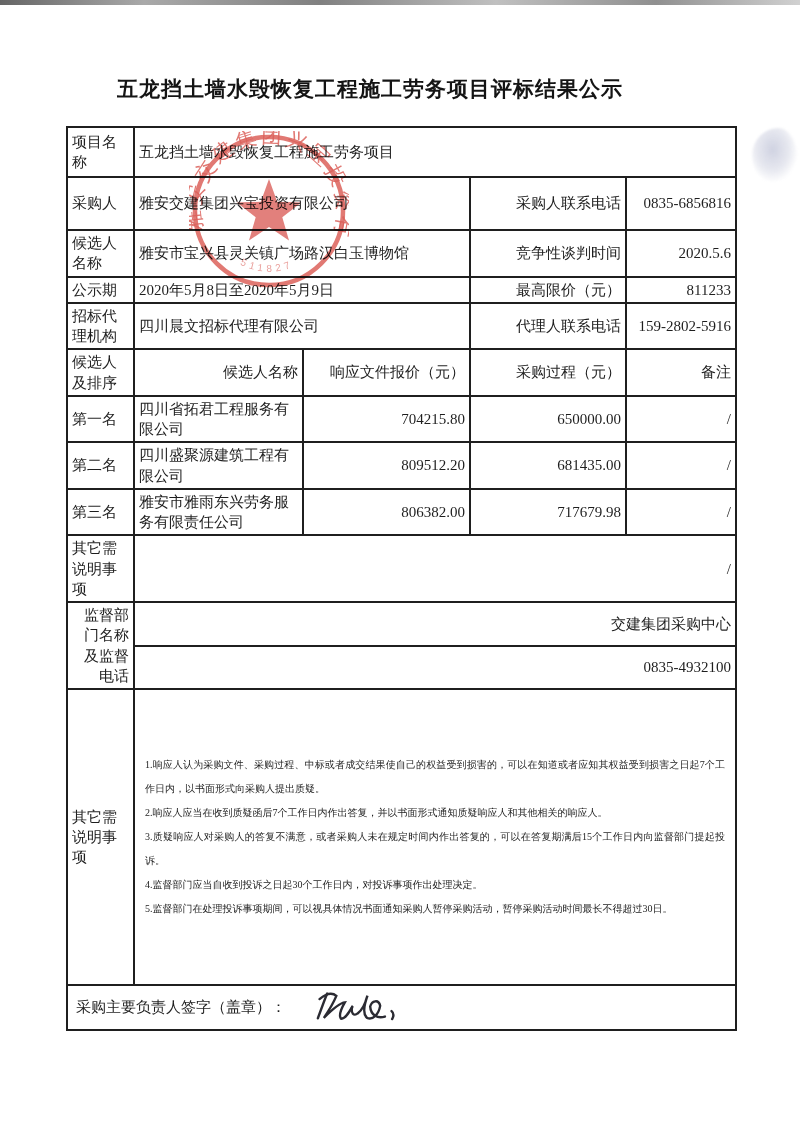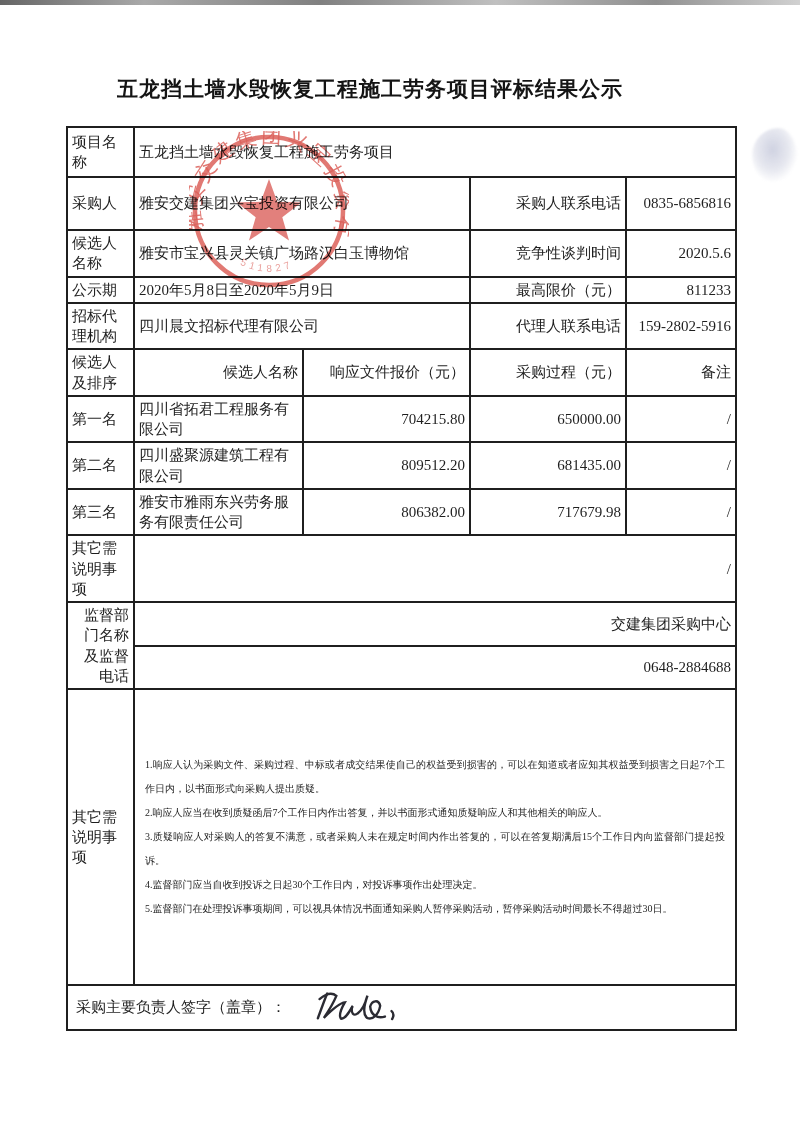--- a/index.html
+++ b/index.html
@@ -127,21 +127,21 @@
   <tr style="height:43px">
     <td class="lab">其它需说明事项</td>
     <td class="c" colspan="4">/</td>
   </tr>
 
   <tr style="height:38px">
     <td class="lab c" rowspan="2">监督部门名称及监督电话</td>
     <td class="c" colspan="4">交建集团采购中心</td>
   </tr>
   <tr style="height:38px">
-    <td class="c" colspan="4">0648-2884688</td>
+    <td class="c" colspan="4">0835-4932100</td>
   </tr>
 
   <tr style="height:296px">
     <td class="lab">其它需说明事项</td>
     <td colspan="4">
       <div class="obj-text">1.响应人认为采购文件、采购过程、中标或者成交结果使自己的权益受到损害的，可以在知道或者应知其权益受到损害之日起7个工作日内，以书面形式向采购人提出质疑。</div>
       <div class="obj-text">2.响应人应当在收到质疑函后7个工作日内作出答复，并以书面形式通知质疑响应人和其他相关的响应人。</div>
       <div class="obj-text">3.质疑响应人对采购人的答复不满意，或者采购人未在规定时间内作出答复的，可以在答复期满后15个工作日内向监督部门提起投诉。</div>
       <div class="obj-text">4.监督部门应当自收到投诉之日起30个工作日内，对投诉事项作出处理决定。</div>
       <div class="obj-text">5.监督部门在处理投诉事项期间，可以视具体情况书面通知采购人暂停采购活动，暂停采购活动时间最长不得超过30日。</div>

